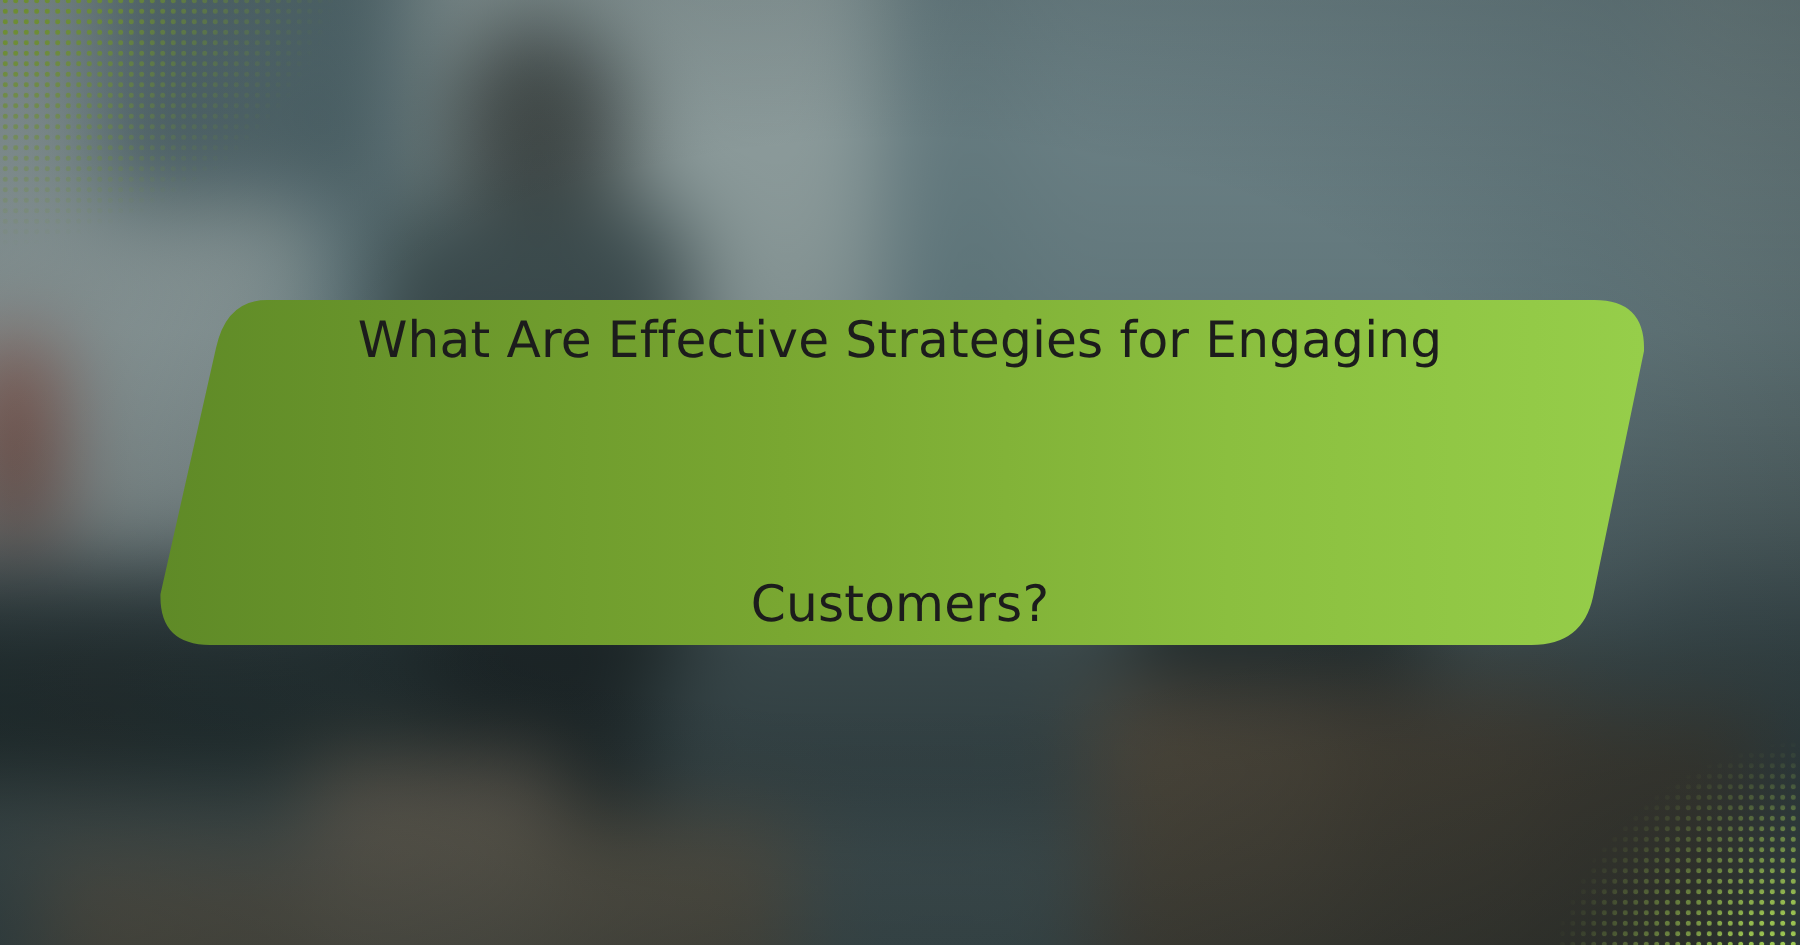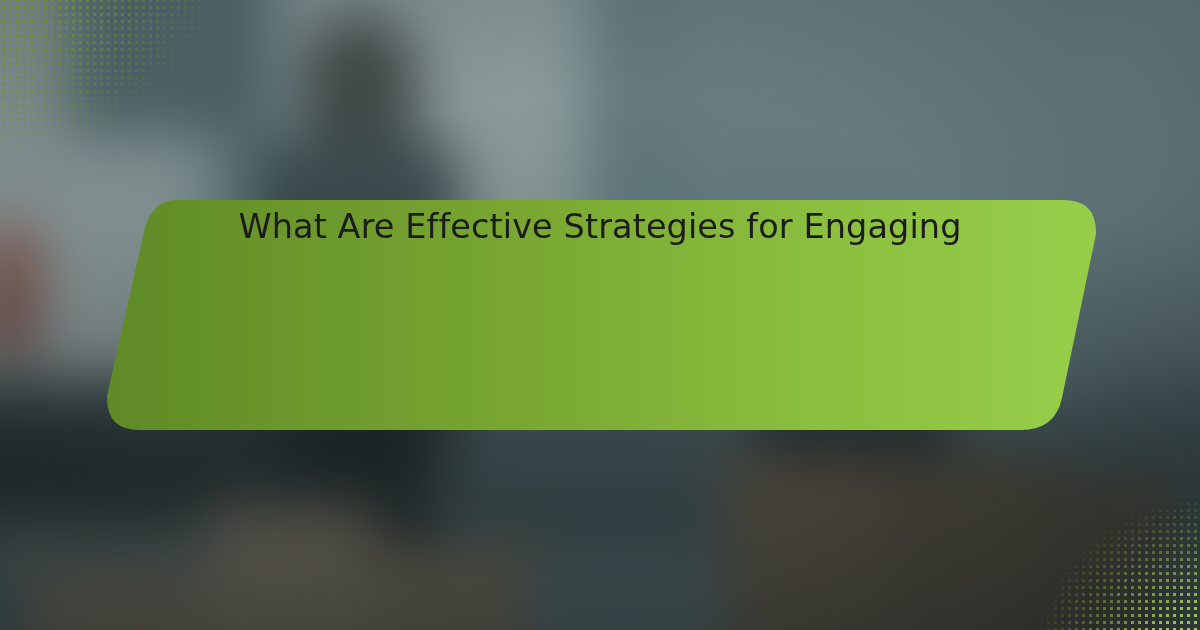--- a/index.html
+++ b/index.html
@@ -338,16 +338,17 @@
                L 1062 200
                Q 1055 232 1021 232
                L 140 232
                Q 106 232 107 198
                L 144 34
                Q 151 2 178 2 Z" fill="url(#bannerGrad)"></path>
     </svg>
 
     <div class="banner-text">
       <span class="line">What Are Effective Strategies for Engaging</span>
+      <span class="line">Customers?</span>
     </div>
   </div>
 
 </div>
 
 </body></html>

